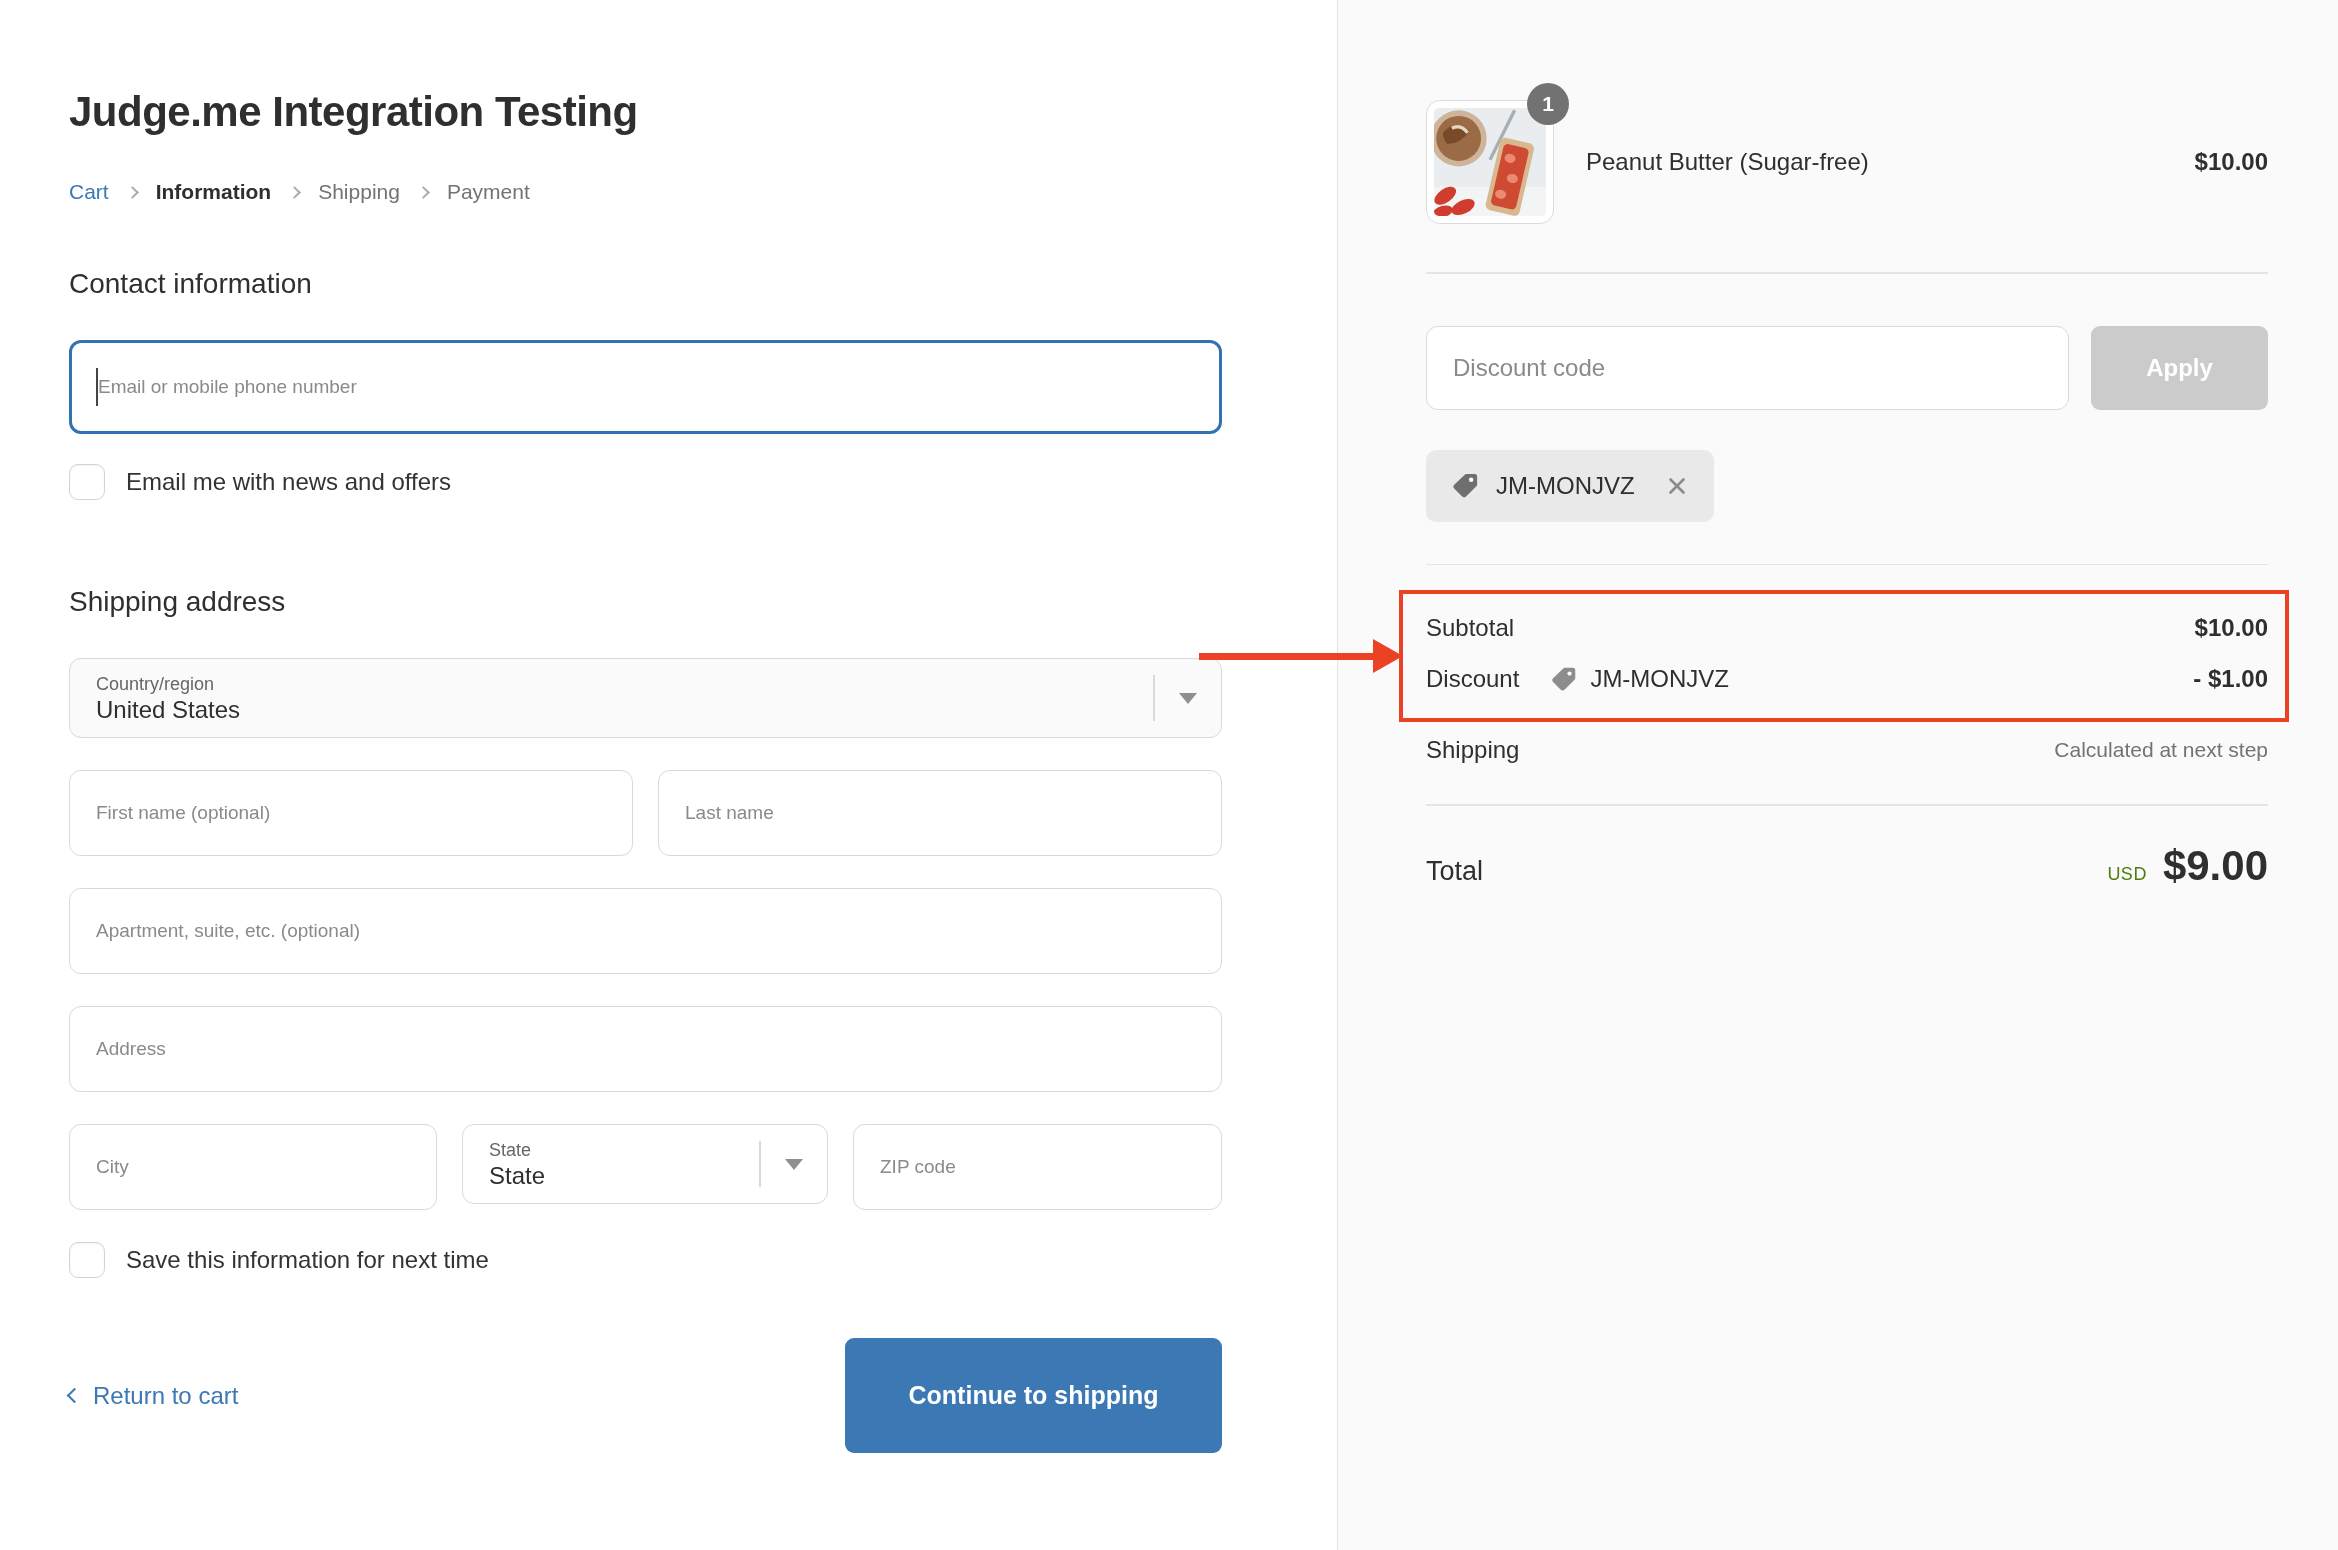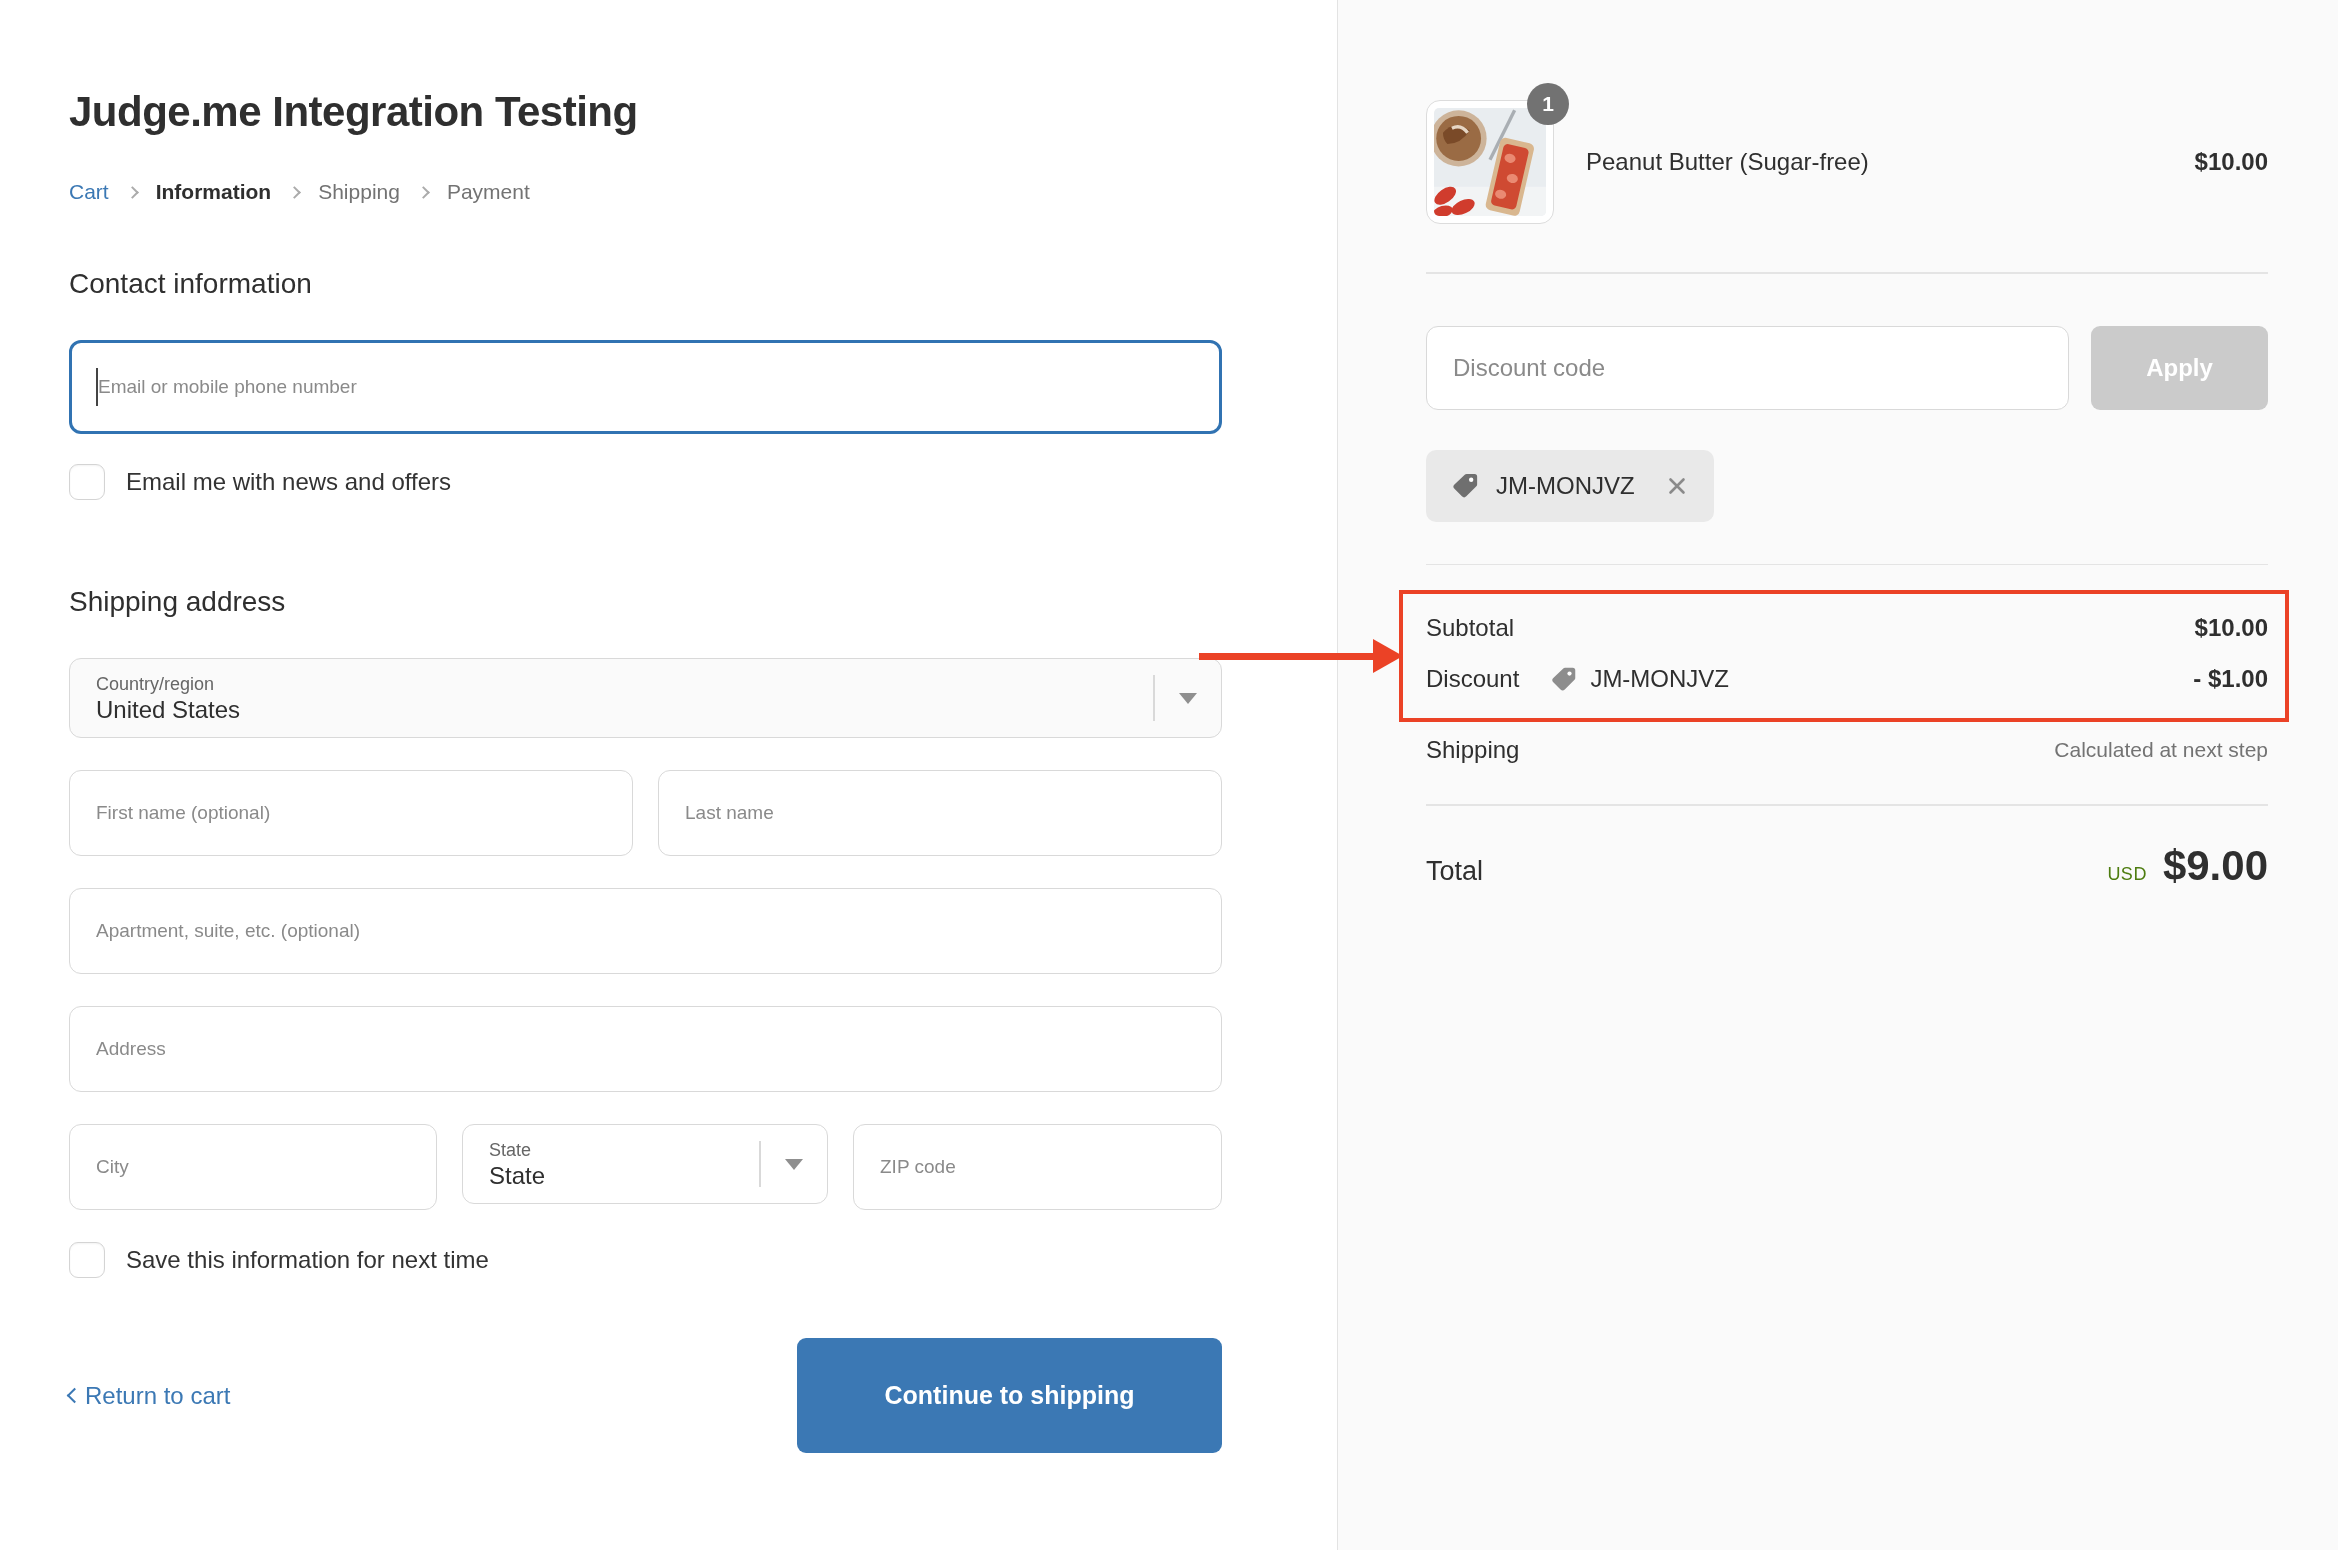--- a/index.html
+++ b/index.html
@@ -58,24 +58,24 @@
   .select-divider { width:1.5px; height:46px; background:#d9d9d9; }
   .caret-box { flex:1; display:flex; justify-content:center; }
   .caret-down { width:0; height:0; border-left:9px solid transparent; border-right:9px solid transparent; border-top:11px solid #8f8f8f; }
 
   .country-select { margin-top:40px; }
   .form-row { display:flex; gap:25px; margin-top:32px; }
   .w-half { width:564px; } .grow { flex:1; }
   .w-city { width:368px; } .w-state { width:366px; } .w-zip { flex:1; }
 
   .form-footer { display:flex; align-items:center; justify-content:space-between; margin-top:60px; }
-  .return-link { display:flex; align-items:center; gap:5px; color:#3b78b4; font-size:24px; text-decoration:none; cursor:pointer; }
+  .return-link { display:flex; align-items:center; gap:13px; color:#3b78b4; font-size:24px; text-decoration:none; cursor:pointer; }
   .chev-left { width:11px; height:11px; border-left:2.5px solid #3b78b4; border-bottom:2.5px solid #3b78b4; transform:rotate(45deg); }
   .continue-btn {
-    width:425px; height:115px; background:#3b78b4; color:#fff; border:none; border-radius:9px;
+    width:377px; height:115px; background:#3b78b4; color:#fff; border:none; border-radius:9px;
     font-size:25px; font-weight:600; font-family:inherit; cursor:pointer;
   }
 
   
   .right-pane { flex:1; background:#fafafa; border-left:1px solid #e3e3e3; padding:100px 70px 0 88px; }
 
   .product-row { display:flex; align-items:center; }
   .thumb-wrap { position:relative; width:128px; height:124px; }
   .thumb { width:128px; height:124px; background:#fff; border:1.5px solid #dcdcdc; border-radius:14px; padding:7px; }
   .thumb svg { width:100%; height:100%; border-radius:5px; display:block; }

